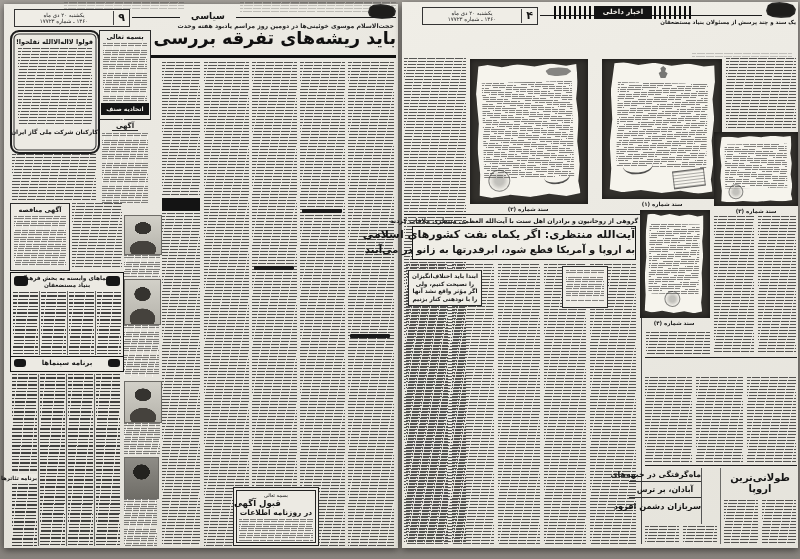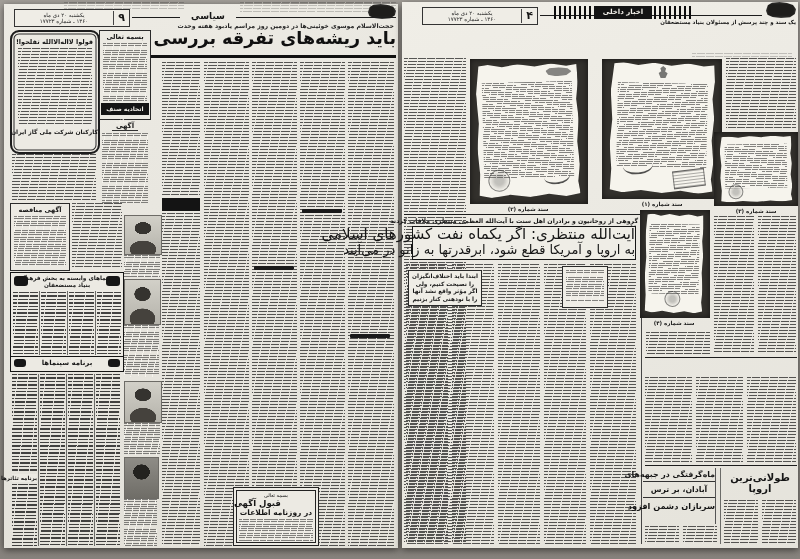--- a/index.html
+++ b/index.html
@@ -202,22 +202,22 @@
         <div class="abs stamp" style="left:8px;bottom:3px;width:13px;height:13px;"></div>
       </div>
     </div>
     <div class="abs cap" style="left:328px;top:206px;width:52px;">سند شماره (۳)</div>
 
     <div class="abs hrule" style="left:2px;top:212px;width:236px;"></div>
     <div class="abs vrule" style="left:239px;top:212px;height:330px;background:#444;"></div>
 
     <div class="abs" style="left:10px;top:215px;width:226px;font-size:6.2px;font-weight:bold;text-align:center;white-space:nowrap;">گروهی از روحانیون و برادران اهل سنت با آیت‌الله العظمی منتظری ملاقات کردند</div>
     <div class="abs" style="left:10px;top:224px;width:222px;height:32px;border:1.5px solid #151515;background:#efede6;text-align:center;">
-      <div style="font-size:15px;font-weight:normal;line-height:15px;white-space:nowrap;">آیت‌الله منتظری: اگر یکماه نفت کشورهای اسلامی</div>
-      <div style="font-size:13px;font-weight:normal;line-height:15px;white-space:nowrap;">به اروپا و آمریکا قطع شود، ابرقدرتها به زانو در می‌آیند</div>
+      <div style="font-size:11px;font-weight:bold;line-height:15px;white-space:nowrap;">آیت‌الله منتظری: اگر یکماه نفت کشورهای اسلامی</div>
+      <div style="font-size:10px;font-weight:bold;line-height:15px;white-space:nowrap;">به اروپا و آمریکا قطع شود، ابرقدرتها به زانو در می‌آیند</div>
     </div>
 
     <div class="abs greek" style="left:4px;top:262px;width:42px;height:280px;"></div>
     <div class="abs greek" style="left:50px;top:262px;width:42px;height:280px;"></div>
     <div class="abs greek" style="left:96px;top:262px;width:42px;height:280px;"></div>
     <div class="abs greek" style="left:142px;top:262px;width:42px;height:280px;"></div>
     <div class="abs greek" style="left:188px;top:262px;width:46px;height:280px;"></div>
 
     <div class="abs boxed" style="left:6px;top:268px;width:72px;height:34px;background:#efede6;">
       <div style="font-size:5.8px;font-weight:bold;line-height:7.5px;text-align:center;padding:2px 3px;">ابتدا باید اختلاف‌انگیزان را نصیحت کنیم، ولی اگر مؤثر واقع نشد آنها را با تودهنی کنار بزنیم</div>
@@ -238,21 +238,21 @@
     <div class="abs greek" style="left:312px;top:214px;width:40px;height:138px;"></div>
     <div class="abs greek" style="left:356px;top:214px;width:38px;height:138px;"></div>
     <div class="abs greek" style="left:244px;top:330px;width:64px;height:22px;"></div>
 
     <div class="abs hrule" style="left:243px;top:355px;width:152px;"></div>
     <div class="abs greek" style="left:243px;top:375px;width:47px;height:86px;"></div>
     <div class="abs greek" style="left:294px;top:375px;width:47px;height:86px;"></div>
     <div class="abs greek" style="left:345px;top:375px;width:49px;height:86px;"></div>
 
     <div class="abs hrule" style="left:243px;top:463px;width:152px;"></div>
-    <div class="abs" style="left:241px;top:466px;width:72px;height:56px;border-right:1px solid #555;">
+    <div class="abs" style="left:227px;top:466px;width:72px;height:56px;border-right:1px solid #555;">
       <div style="font-size:7.8px;font-weight:bold;text-align:center;white-space:nowrap;border-bottom:1px solid #333;padding:2px 0;">ماه‌گرفتگی در جبهه‌های</div>
       <div style="font-size:7.8px;font-weight:bold;text-align:center;white-space:nowrap;border-bottom:1px solid #333;padding:3px 0;">آبادان، بر ترس</div>
       <div style="font-size:8.2px;font-weight:bold;text-align:center;white-space:nowrap;padding:3px 0;">سربازان دشمن افزود</div>
     </div>
     <div class="abs greek" style="left:243px;top:524px;width:34px;height:18px;"></div>
     <div class="abs greek" style="left:281px;top:524px;width:34px;height:18px;"></div>
     <div class="abs vrule" style="left:318px;top:466px;height:76px;"></div>
     <div class="abs" style="left:322px;top:470px;width:72px;text-align:center;font-weight:bold;">
       <div style="font-size:10px;">طولانی‌ترین</div>
       <div style="font-size:10px;">اروپا</div>

